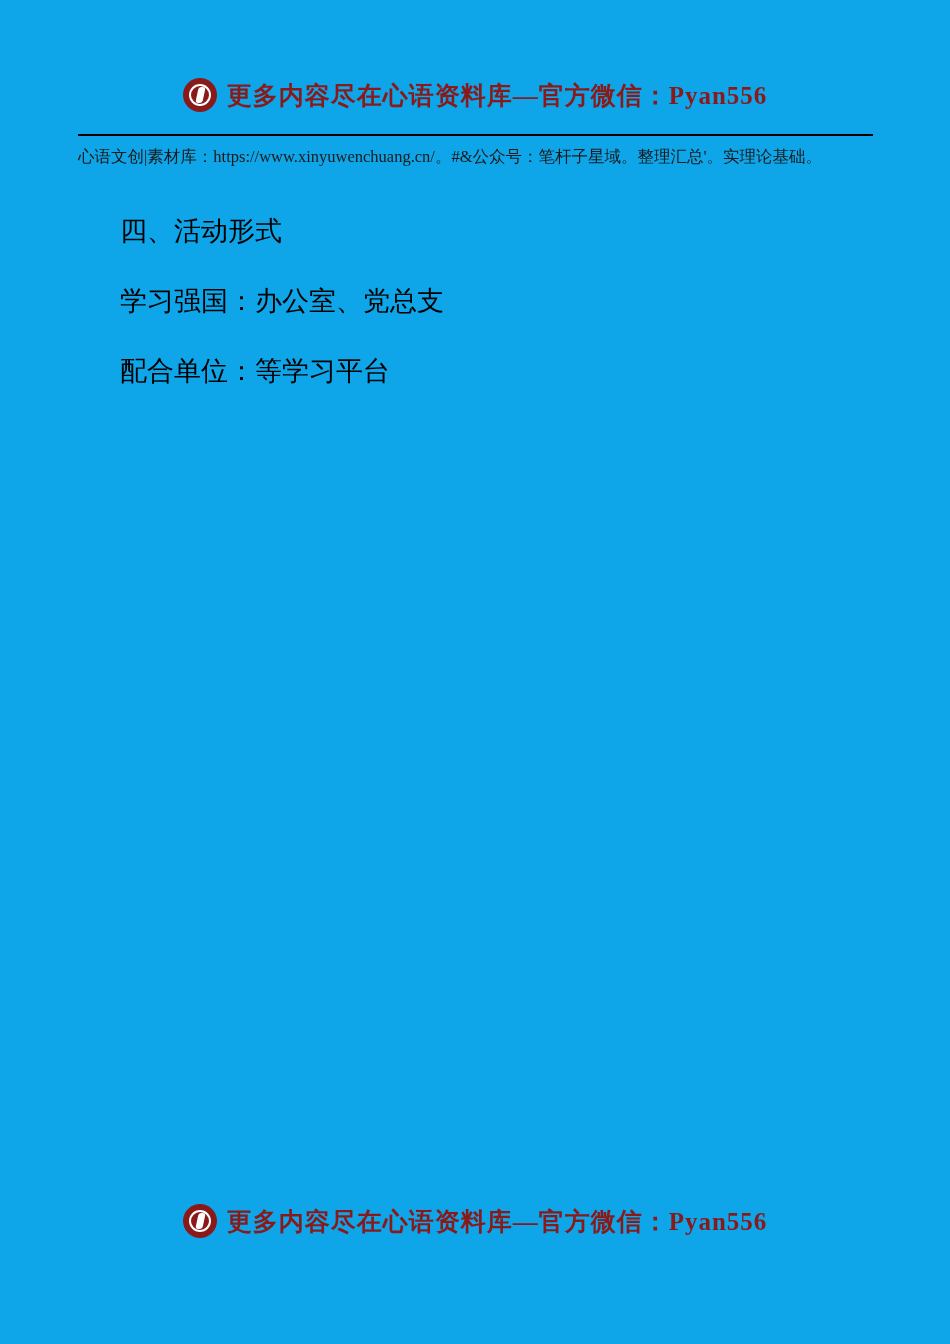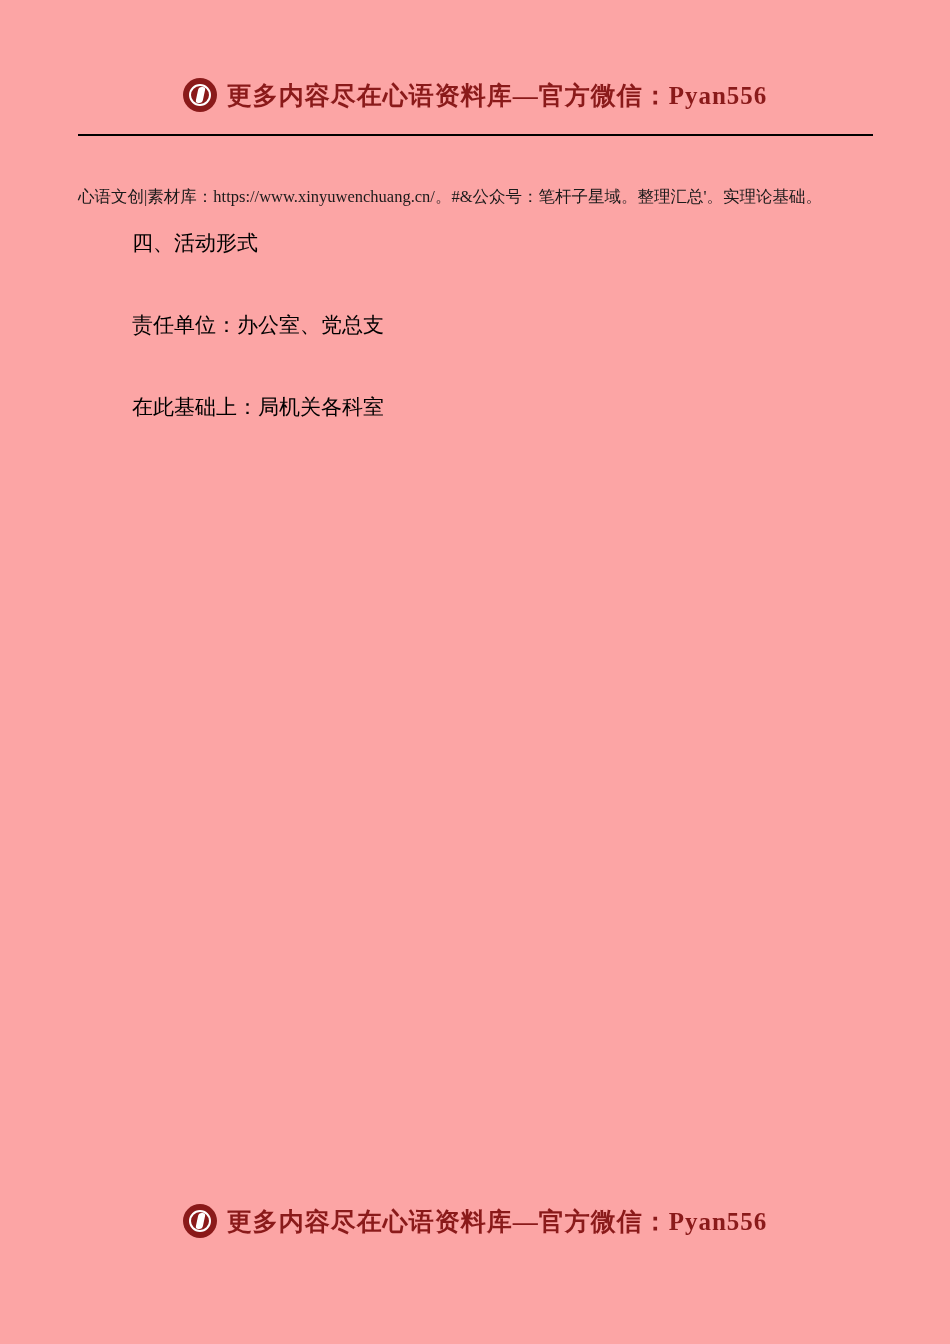--- a/index.html
+++ b/index.html
@@ -4,21 +4,21 @@
 <style>
   html, body {
     margin: 0;
     padding: 0;
     background: #ffffff;
   }
   .page {
     position: relative;
     width: 950px;
     height: 1344px;
-    background: #fca5a5;
+    background: #0ea5e9;
     font-family: "Liberation Serif", "DejaVu Serif", serif;
     overflow: hidden;
     box-sizing: border-box;
   }
 
   
   .wm {
     position: absolute;
     left: 0;
     width: 950px;
@@ -83,34 +83,33 @@
   .source-line {
     position: absolute;
     left: 78px;
     top: 146px;
     width: 810px;
     font-size: 16.5px;
     color: #1a1a1a;
     letter-spacing: 0px;
     white-space: nowrap;
     font-family: "Liberation Serif", "DejaVu Serif", serif;
-    margin-top: 40px;
   }
 
   
   .body-area {
     position: absolute;
     left: 78px;
     top: 196px;
     width: 800px;
   }
   p {
-    margin: 12px;
+    margin: 0;
     color: #000000;
-    font-size: 21px;
+    font-size: 27px;
     line-height: 88px;
     text-align: justify;
     text-justify: inter-ideograph;
     font-family: "Liberation Serif", "DejaVu Serif", serif;
   }
   p.indent { text-indent: 42px; }
   p.tight { line-height: 70px; }
   p.heading { line-height: 70px; }
 </style>
 </head>
@@ -122,22 +121,22 @@
     <span class="wm-logo"></span>
     <span class="wm-text">更多内容尽在心语资料库—官方微信：Pyan556</span>
   </div>
 
   <div class="rule"></div>
 
   <div class="source-line">心语文创|素材库：https://www.xinyuwenchuang.cn/。#&amp;公众号：笔杆子星域。整理汇总'。实理论基础。</div>
 
   <div class="body-area">
     <p class="indent heading">四、活动形式</p>
-    <p class="indent tight">责任单位：办公室、党总支</p>
-    <p class="indent tight">在此基础上：局机关各科室</p>
+    <p class="indent tight">学习强国：办公室、党总支</p>
+    <p class="indent tight">配合单位：等学习平台</p>
   </div>
 
   <div class="wm wm-bottom">
     <span class="wm-logo"></span>
     <span class="wm-text">更多内容尽在心语资料库—官方微信：Pyan556</span>
   </div>
 
 </div>
 
 </body></html>

